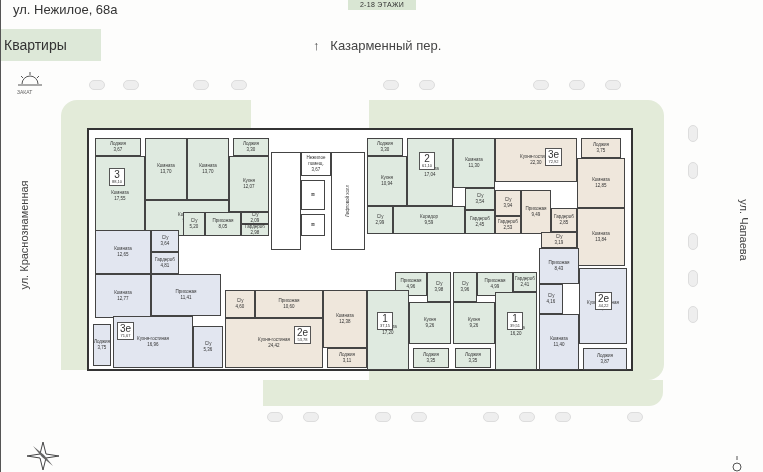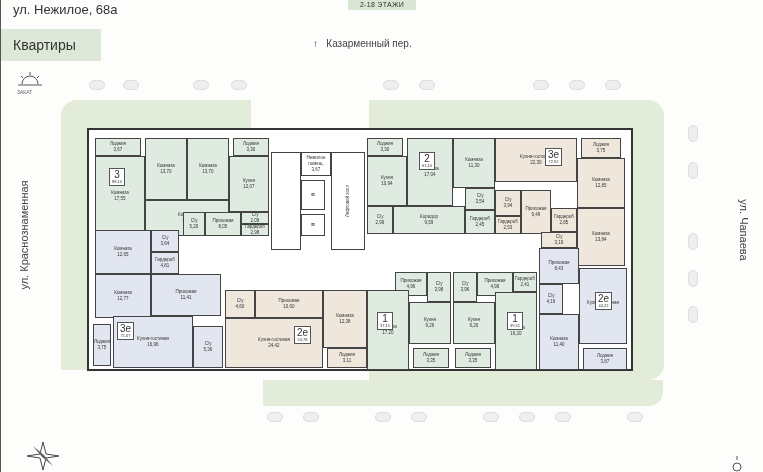--- a/index.html
+++ b/index.html
@@ -1,22 +1,22 @@
 <!DOCTYPE html>
 <html><head>
 <meta charset="utf-8">
 <style>
 *{box-sizing:border-box;margin:0;padding:0}
 html,body{width:763px;height:472px;overflow:hidden;background:#fdfdfc;font-family:"Liberation Sans",sans-serif;color:#333}
 .abs{position:absolute}
 #root{position:relative;width:763px;height:472px;border-left:1px solid #555}
 .addr{left:12px;top:2px;font-size:13px;color:#333}
 .floors{left:347px;top:0;width:68px;height:10px;background:#d9e6d3;font-size:7px;text-align:center;line-height:10px;color:#333;letter-spacing:.3px}
-.tab{left:0;top:29px;width:100px;height:32px;background:#dde8d8;font-size:14px;line-height:32px;padding-left:12px;color:#333}
-.street-top{left:312px;top:38px;font-size:10px;color:#444}
+.tab{left:0;top:29px;width:100px;height:32px;background:#dde8d8;font-size:14px;line-height:32px;padding-left:3px;color:#333}
+.street-top{left:312px;top:38px;font-size:13px;color:#444}
 .sunset{left:14px;top:66px;width:30px;height:28px}
 .sunset-l{left:16px;top:89px;font-size:5px;color:#666}
 .street-left{left:8px;top:150px;width:30px;height:170px}
 .street-left span{position:absolute;left:50%;top:50%;transform:translate(-50%,-50%) rotate(-90deg);white-space:nowrap;font-size:11px;color:#444}
 .street-right{left:728px;top:170px;width:30px;height:120px}
 .street-right span{position:absolute;left:50%;top:50%;transform:translate(-50%,-50%) rotate(90deg);white-space:nowrap;font-size:11px;color:#444}
 .green{background:#e3ebd9}
 .car-h{width:16px;height:10px;border:1px solid #ddd;border-radius:5px;background:#eee}
 .car-v{width:10px;height:17px;border:1px solid #ddd;border-radius:5px;background:#eee}
 .plan{left:86px;top:128px;width:546px;height:243px;background:#fff;border:2px solid #333}

